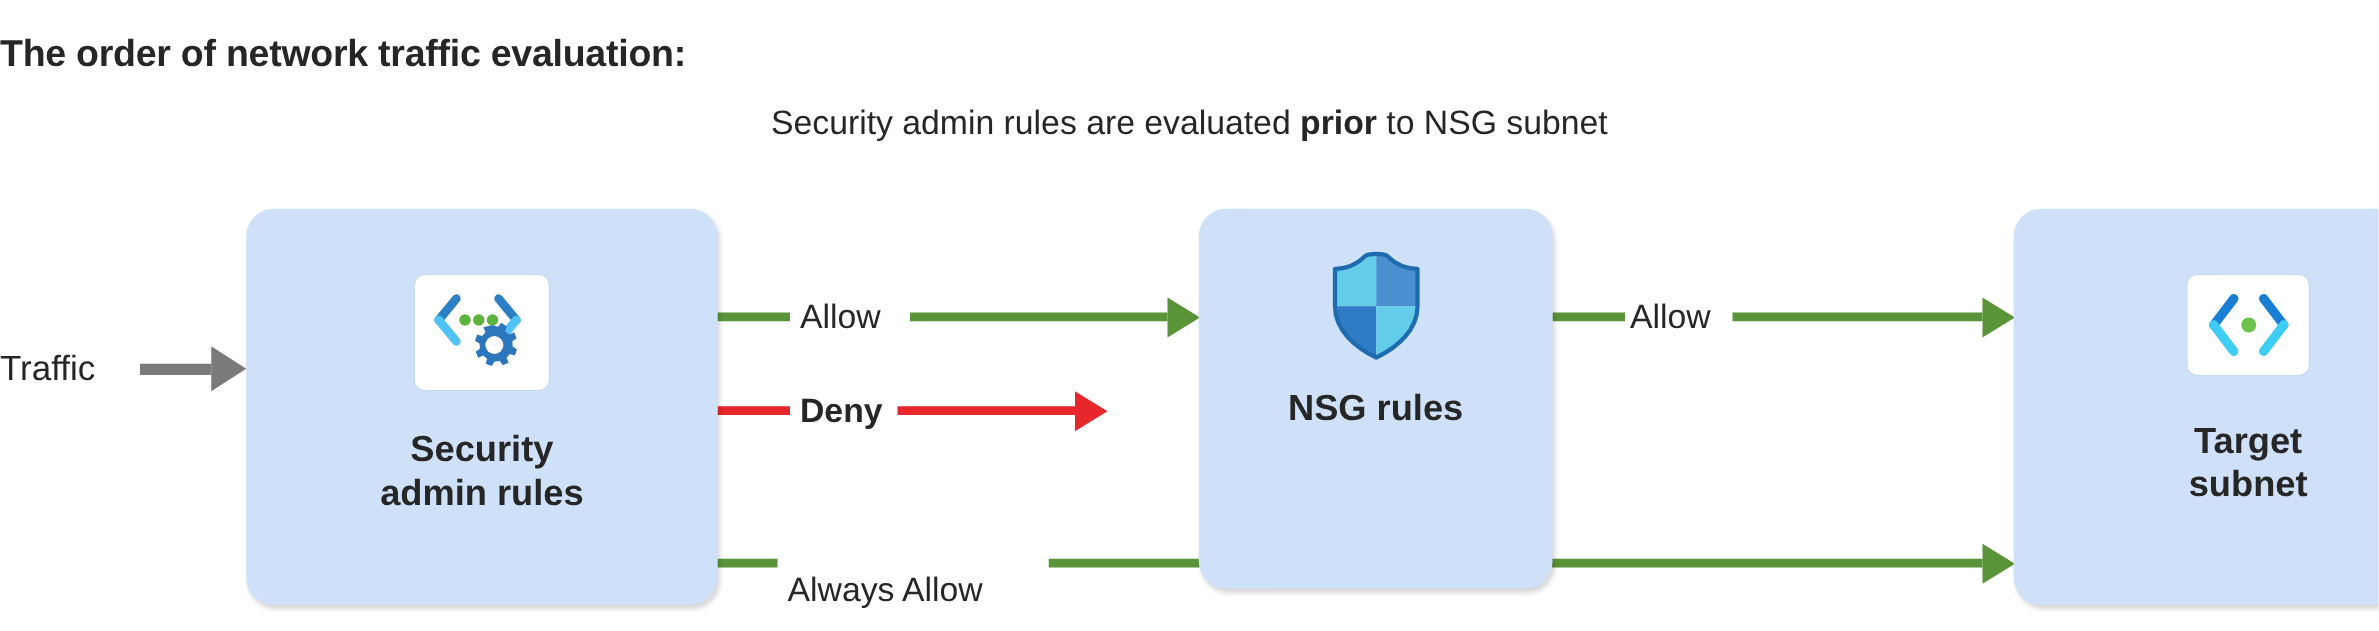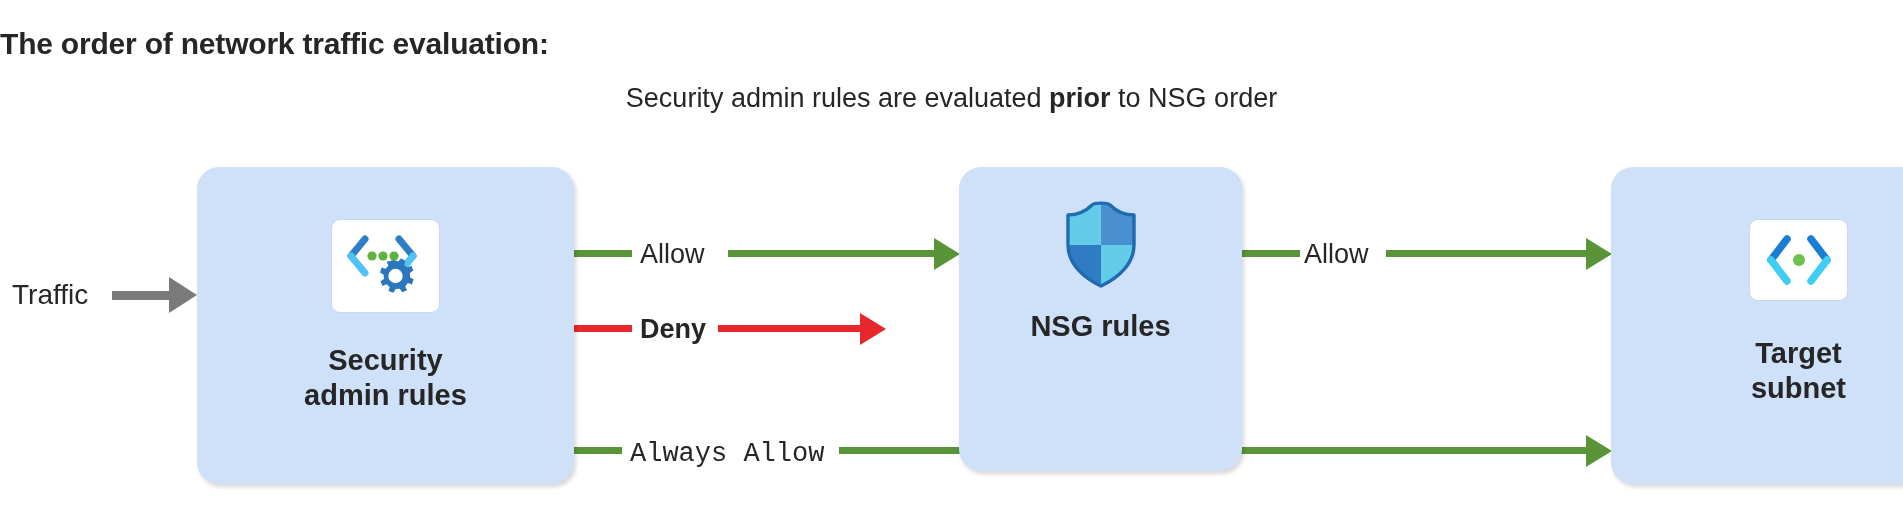--- a/index.html
+++ b/index.html
@@ -110,21 +110,21 @@
     position: absolute;
     width: 0; height: 0;
     border-top: 16px solid transparent;
     border-bottom: 16px solid transparent;
     transform: translateY(-50%);
   }
 
   
   #traffic-label {
     position: absolute;
-    left: 12px; top: 295px;
+    left: 0; top: 295px;
     font-size: 28px;
     color: #262626;
     transform: translateY(-50%);
     white-space: nowrap;
   }
   #traffic-line {
     position: absolute;
     left: 112px; top: 291px; width: 57px; height: 9px;
     background: #7a7a7a;
   }
@@ -137,21 +137,21 @@
     transform: translateY(-50%);
     width: 0; height: 0;
   }
 </style>
 </head>
 <body>
 
 <div id="canvas">
 
   <div class="title">The order of network traffic evaluation:</div>
-  <div class="subtitle"><span>Security admin rules are evaluated </span><span class="strong">prior</span><span> to NSG order</span></div>
+  <div class="subtitle"><span>Security admin rules are evaluated </span><span class="strong">prior</span><span> to NSG subnet</span></div>
 
   <div id="traffic-label">Traffic</div>
   <div id="traffic-line"></div>
   <div id="traffic-head"></div>
 
   <div class="edge-seg" style="left:574px; top:250px; width:58px; background:#5a9438;"></div>
   <div class="edge-label" style="left:640px; top:254px;">Allow</div>
   <div class="edge-seg" style="left:728px; top:250px; width:206px; background:#5a9438;"></div>
   <div class="arrowhead" style="left:934px; top:254px; border-left:26px solid #5a9438;"></div>
 
@@ -159,21 +159,21 @@
   <div class="edge-label" style="left:640px; top:329px;font-weight:bold;">Deny</div>
   <div class="edge-seg" style="left:718px; top:325px; width:142px; background:#e8272c;"></div>
   <div class="arrowhead" style="left:860px; top:329px; border-left:26px solid #e8272c;"></div>
 
   <div class="edge-seg" style="left:1242px; top:250px; width:58px; background:#5a9438;"></div>
   <div class="edge-label" style="left:1304px; top:254px;">Allow</div>
   <div class="edge-seg" style="left:1386px; top:250px; width:200px; background:#5a9438;"></div>
   <div class="arrowhead" style="left:1586px; top:254px; border-left:26px solid #5a9438;"></div>
 
   <div class="edge-seg" style="left:574px; top:447px; width:48px; background:#5a9438;"></div>
-  <div class="edge-label" style="left:630px; top:454px;font-family:Liberation Mono, monospace;">Always Allow</div>
+  <div class="edge-label" style="left:630px; top:472px;">Always Allow</div>
   <div class="edge-seg" style="left:839px; top:447px; width:747px; background:#5a9438;"></div>
   <div class="arrowhead" style="left:1586px; top:451px; border-left:26px solid #5a9438;"></div>
 
   <div class="node" id="node-security">
     <div class="icon-card" id="security-icon-card">
       <svg width="78" height="70" viewBox="0 0 78 70" aria-hidden="true">
 
         <path d="M18 8 L4 25" stroke="#2c7fc4" stroke-width="7" stroke-linecap="round" fill="none"></path>
         <path d="M4 25 L18 42" stroke="#4fc3f7" stroke-width="7" stroke-linecap="round" fill="none"></path>
 

